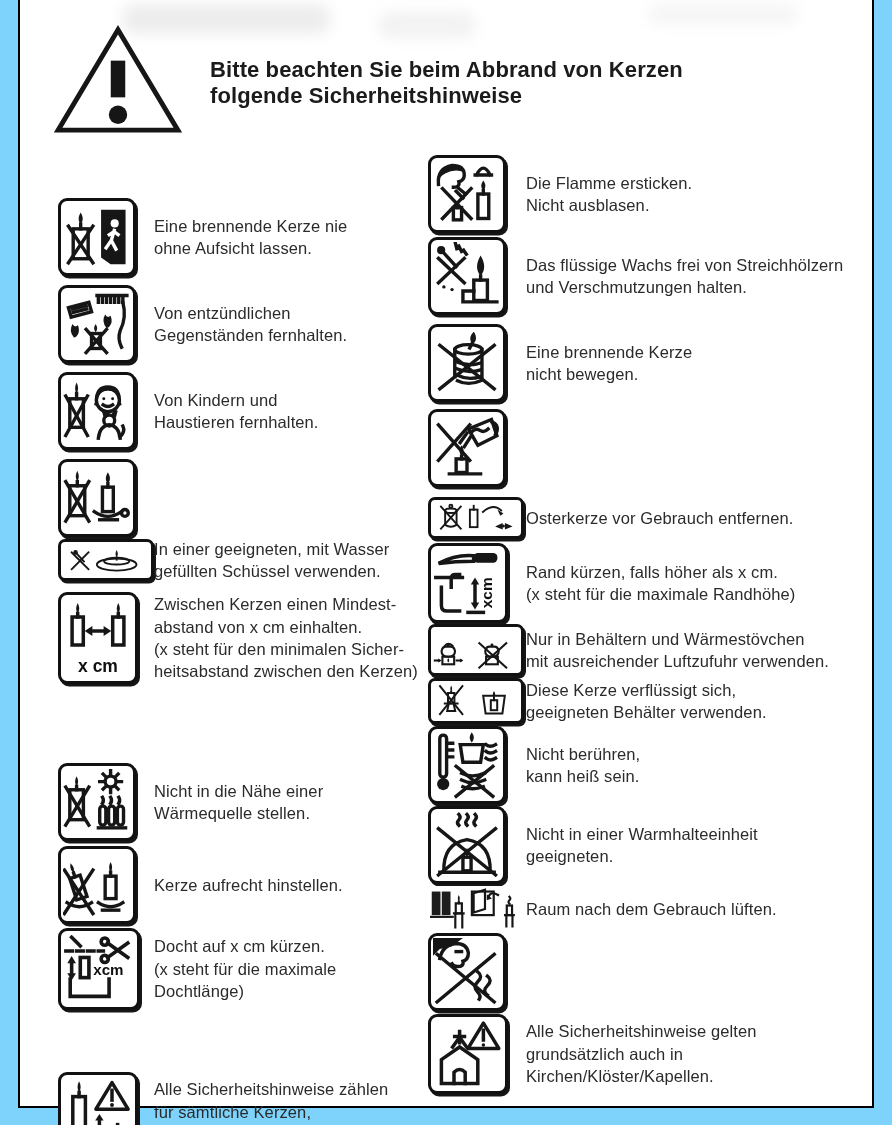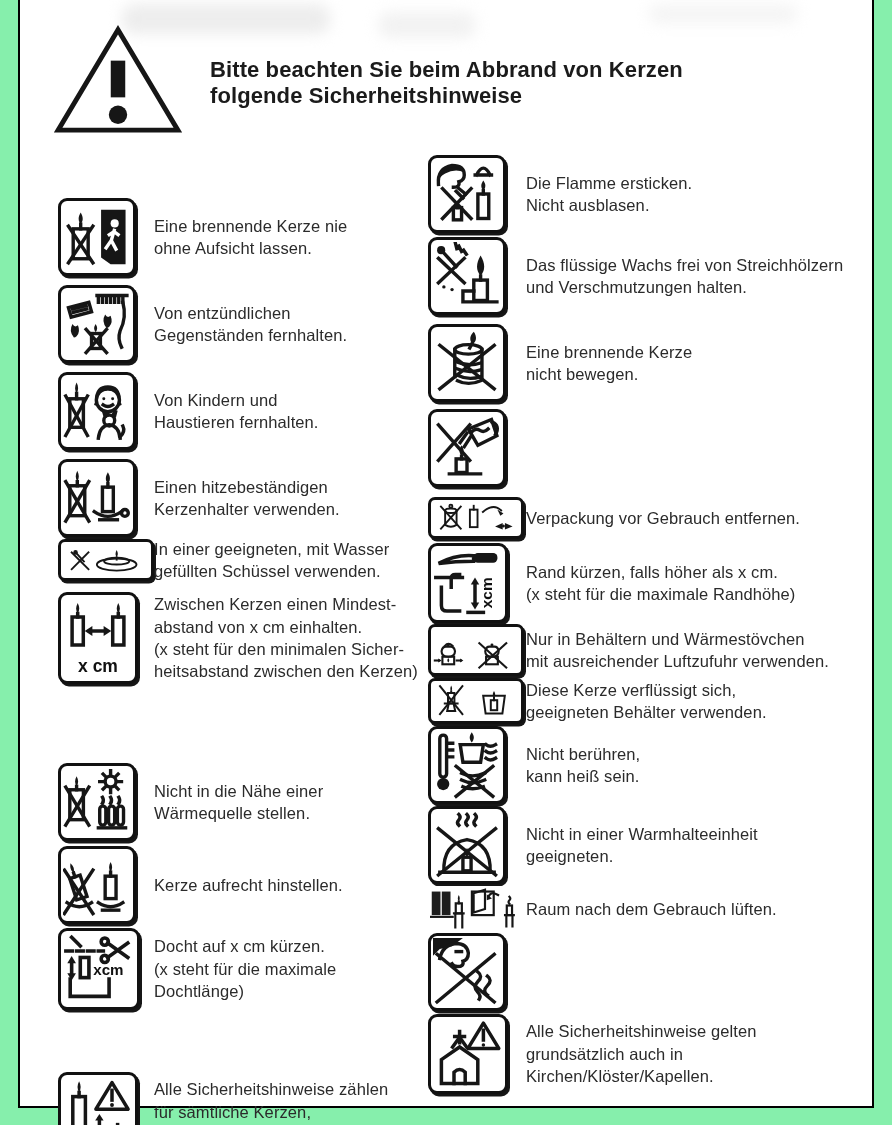--- a/index.html
+++ b/index.html
@@ -1,18 +1,18 @@
 <!DOCTYPE html>
 <html><head>
 <meta charset="utf-8">
 <style>
   * { margin:0; padding:0; box-sizing:border-box; }
   html,body { background:#fff; }
   body { font-family:"Liberation Sans", sans-serif; }
-  .page { position:relative; width:892px; height:1125px; background:#86efac; overflow:hidden; }
+  .page { position:relative; width:892px; height:1125px; background:#7dd3fc; overflow:hidden; }
   .frame { position:absolute; left:18px; top:-3px; width:856px; height:1111px; border:2.5px solid #000; background:#fff; }
   .smudge { position:absolute; border-radius:12px; filter:blur(7px); }
   .s1 { left:122px; top:4px;  width:208px; height:30px; background:#ededed; }
   .s2 { left:378px; top:12px; width:98px;  height:26px; background:#f2f2f2; }
   .s3 { left:648px; top:4px;  width:150px; height:20px; background:#f5f5f5; }
 
   .hdr-tri { position:absolute; left:50px; top:22px; width:136px; height:114px; }
   .title { position:absolute; left:210px; top:57px; font-size:22px; font-weight:bold;
            line-height:1.18; color:#1b1b1b; white-space:pre; letter-spacing:0.1px; }
 
@@ -129,22 +129,20 @@
           <line class="st" stroke-width="5.5" x1="4" y1="26" x2="38" y2="84"></line>
           <line class="st" stroke-width="5.5" x1="38" y1="26" x2="4" y2="84"></line>
           <path fill="#161616" d="M66 12 C62 19 62 24 66 29 C70 24 70 19 66 12 Z"></path>
           <line class="st" stroke-width="4" x1="66" y1="29" x2="66" y2="34"></line>
           <rect class="st" x="58" y="34" width="16" height="36"></rect>
           <path class="st" stroke-width="4" d="M46 70 Q66 84 86 70"></path>
           <circle class="st" stroke-width="4" cx="91" cy="72" r="5"></circle>
           <line class="st" stroke-width="4" x1="54" y1="82" x2="80" y2="82"></line>
         </svg>
       </span>
-      <div class="txt">Einen hitzebeständigen
-Kerzenhalter verwenden.</div>
     </div>
 
     <div class="row" style="top:502px">
       <span class="ic w94x42">
         <svg viewBox="0 0 200 84">
           <line class="st" x1="22" y1="24" x2="42" y2="46"></line>
           <circle cx="20" cy="22" r="6" fill="#161616"></circle>
           <line class="st" stroke-width="5.5" x1="10" y1="22" x2="54" y2="66"></line>
           <line class="st" stroke-width="5.5" x1="54" y1="22" x2="10" y2="66"></line>
           <ellipse class="st" cx="128" cy="54" rx="52" ry="16"></ellipse>
@@ -351,21 +349,21 @@
           <line class="st" stroke-width="5.5" x1="60" y1="12" x2="8" y2="70"></line>
           <rect class="st" x="84" y="20" width="20" height="46"></rect>
           <line class="st" stroke-width="4" x1="94" y1="10" x2="94" y2="20"></line>
           <path class="st" d="M118 26 Q146 2 166 22"></path>
           <polygon points="172,30 156,20 164,36" fill="#161616"></polygon>
           <polygon points="150,64 170,55 170,72" fill="#161616"></polygon>
           <polygon points="196,64 176,55 176,72" fill="#161616"></polygon>
           <circle cx="172" cy="63" r="4" fill="#161616"></circle>
         </svg>
       </span>
-      <div class="txt">Verpackung vor Gebrauch entfernen.</div>
+      <div class="txt">Osterkerze vor Gebrauch entfernen.</div>
     </div>
 
     <div class="row" style="top:543px">
       <span class="ic sq80">
         <svg viewBox="0 0 100 100">
           <path class="st" stroke-width="4" d="M8 22 Q32 9 58 11 L58 19 Q32 19 8 22 Z"></path>
           <rect x="58" y="7" width="34" height="14" rx="6" fill="#161616"></rect>
           <line class="st" stroke-width="4" x1="4" y1="42" x2="42" y2="42" stroke-dasharray="7 5"></line>
           <path class="st" d="M26 56 V44 Q26 38 32 38 H38"></path>
           <path class="st" d="M12 56 V82 Q12 90 20 90 H38"></path>

